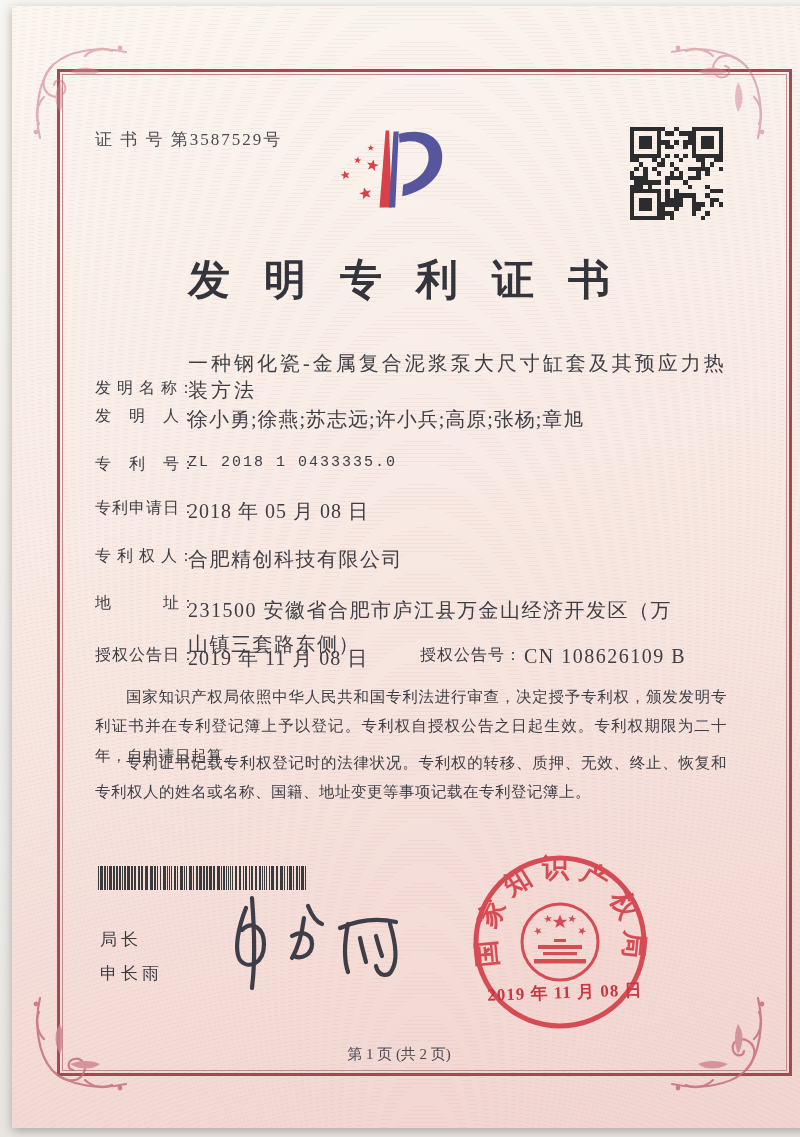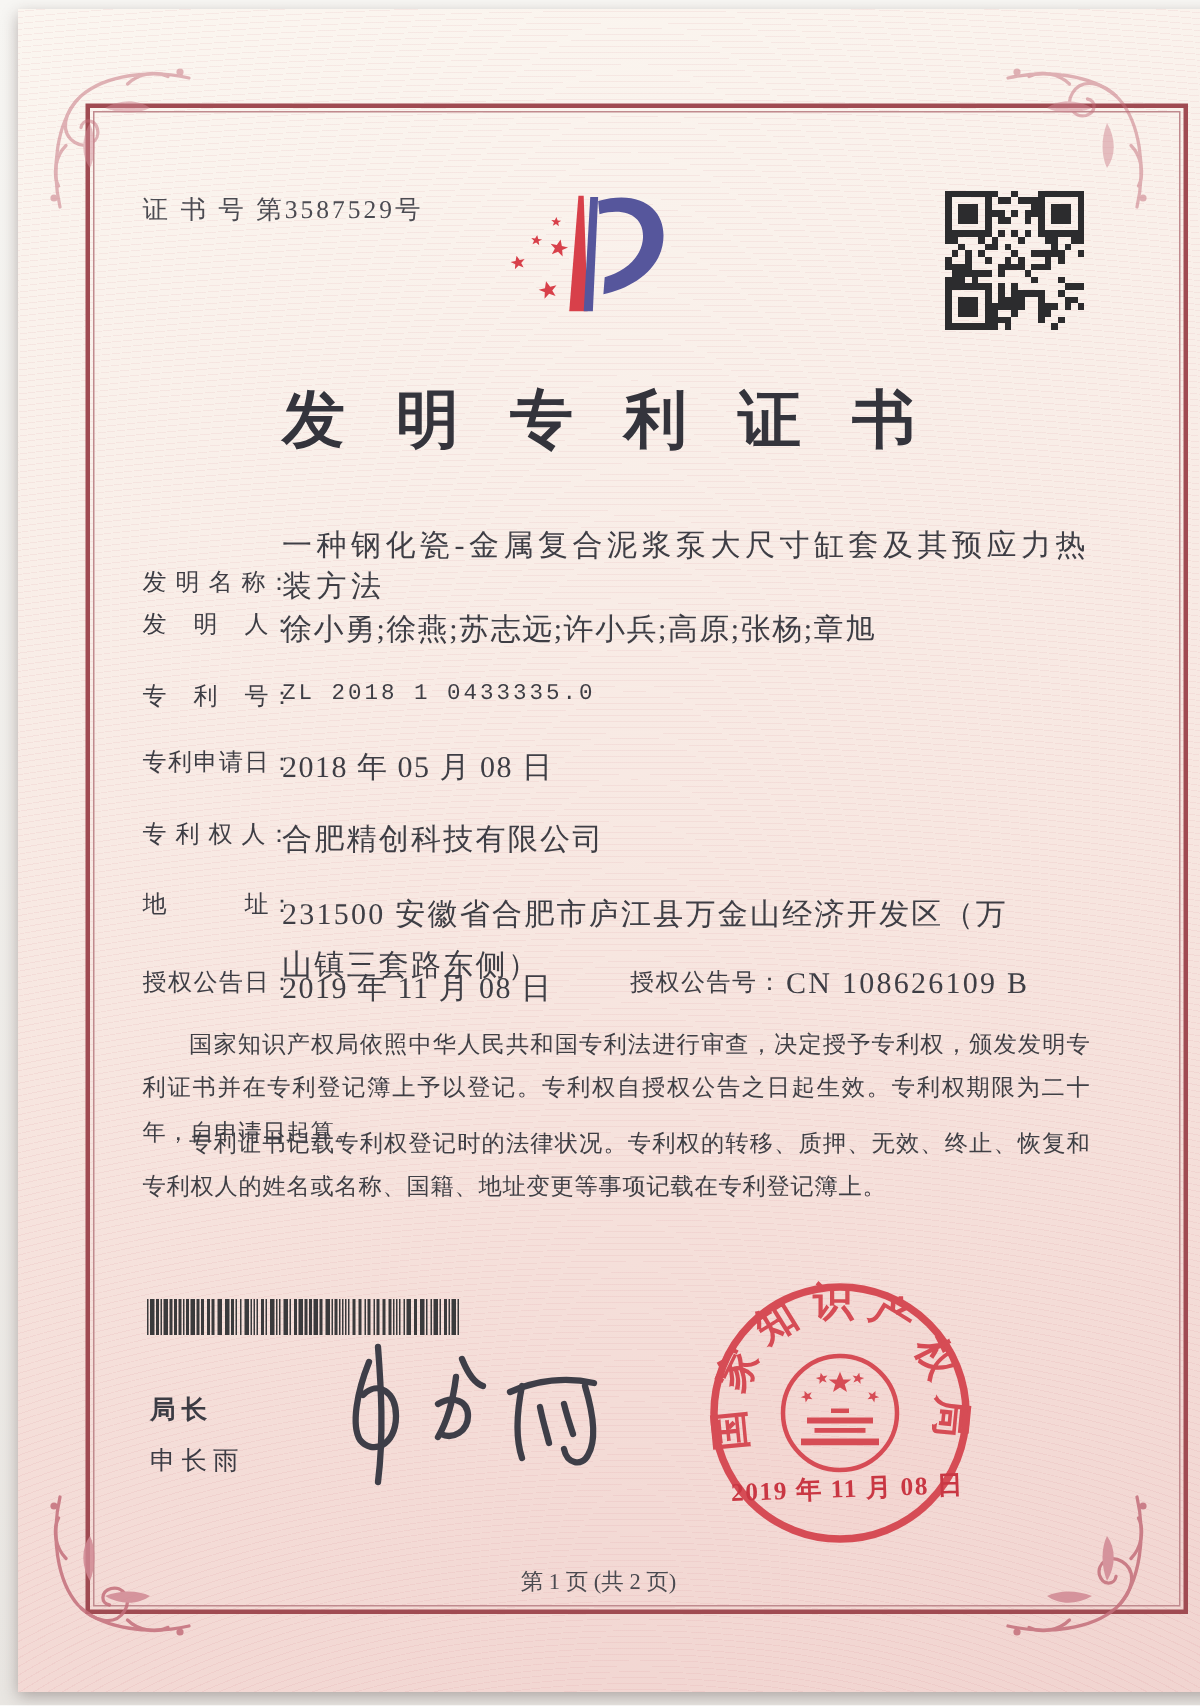--- a/index.html
+++ b/index.html
@@ -436,21 +436,21 @@
           <rect x="189" y="0" width="1" height="24" fill="#3a3a3c"></rect>
           <rect x="191" y="0" width="3" height="24" fill="#3a3a3c"></rect>
           <rect x="195" y="0" width="1" height="24" fill="#3a3a3c"></rect>
           <rect x="198" y="0" width="2" height="24" fill="#3a3a3c"></rect>
           <rect x="201" y="0" width="1" height="24" fill="#3a3a3c"></rect>
           <rect x="203" y="0" width="3" height="24" fill="#3a3a3c"></rect>
           <rect x="207" y="0" width="1" height="24" fill="#3a3a3c"></rect>
         </svg>
   </div>
 
-  <div class="abs director" style="left:88px;top:922px;font-weight:bold;">局长</div>
+  <div class="abs director" style="left:88px;top:922px;">局长</div>
   <div class="abs director" style="left:88px;top:956px;">申长雨</div>
 
   <div class="abs" style="left:200px;top:888px;">
     <svg viewBox="0 0 210 100" width="210" height="100">
       <g stroke="#3e3e48" stroke-width="4.2" fill="none" stroke-linecap="round" stroke-linejoin="round">
         <path d="M34,14 C26,34 22,56 28,66 C36,76 52,70 52,50 C52,34 40,26 30,36"></path>
         <path d="M40,4 C42,30 44,62 40,94"></path>
         <path d="M92,24 C90,40 86,54 80,64"></path>
         <path d="M80,42 C90,36 100,40 100,50 C100,60 90,66 82,62"></path>
         <path d="M96,12 C100,22 104,28 110,30"></path>

